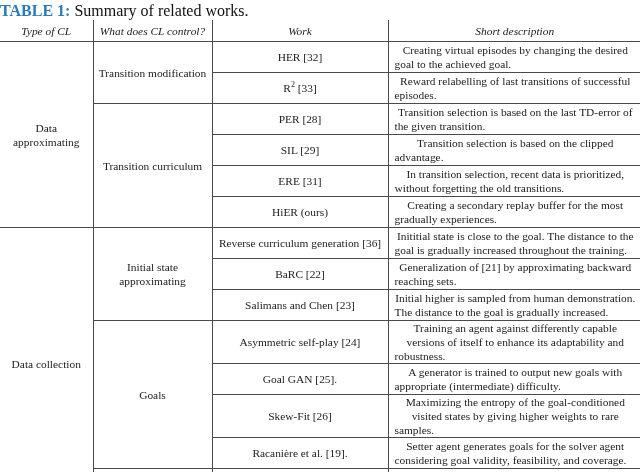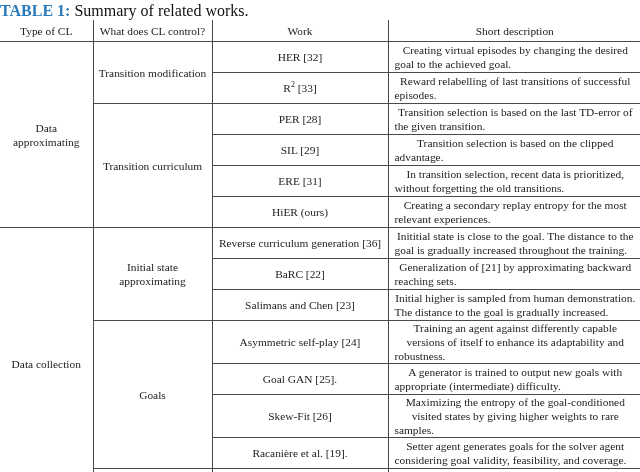--- a/index.html
+++ b/index.html
@@ -48,20 +48,21 @@
       padding: 0 5px;
       vertical-align: middle;
       text-align: center;
       font-weight: normal;
     }
     table.summary th {
       height: 21px;
     }
     table.summary tr.hdr th {
       border-top: none;
+      font-style: italic;
     }
     table.summary th:first-child,
     table.summary td.type {
       border-left: none;
     }
     table.summary th:last-child,
     table.summary td.desc {
       border-right: none;
     }
     table.summary tr:last-child td {
@@ -131,21 +132,21 @@
     <tr class="row">
       <td>SIL [29]</td>
       <td class="desc">Transition selection is based on the clipped advantage.</td>
     </tr>
     <tr class="row">
       <td>ERE [31]</td>
       <td class="desc">In transition selection, recent data is prioritized, without forgetting the old transitions.</td>
     </tr>
     <tr class="row">
       <td class="bold">HiER (ours)</td>
-      <td class="desc bold">Creating a secondary replay entropy for the most relevant experiences.</td>
+      <td class="desc bold">Creating a secondary replay buffer for the most gradually experiences.</td>
     </tr>
 
     <tr class="row">
       <td class="type" rowspan="8">Data collection</td>
       <td rowspan="3">Initial state approximating</td>
       <td>Reverse curriculum generation [36]</td>
       <td class="desc">Inititial state is close to the goal. The distance to the goal is gradually increased throughout the training.</td>
     </tr>
     <tr class="row">
       <td>BaRC [22]</td>

